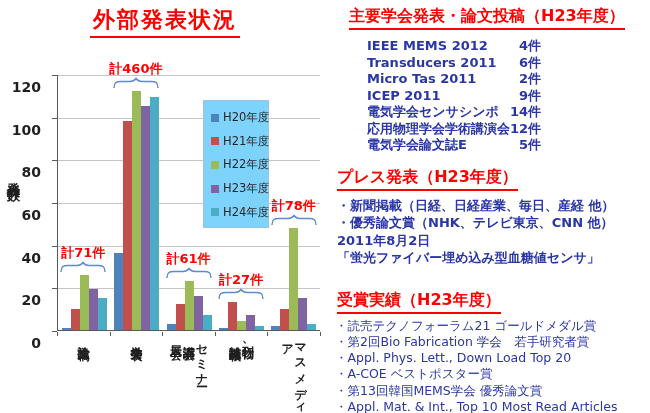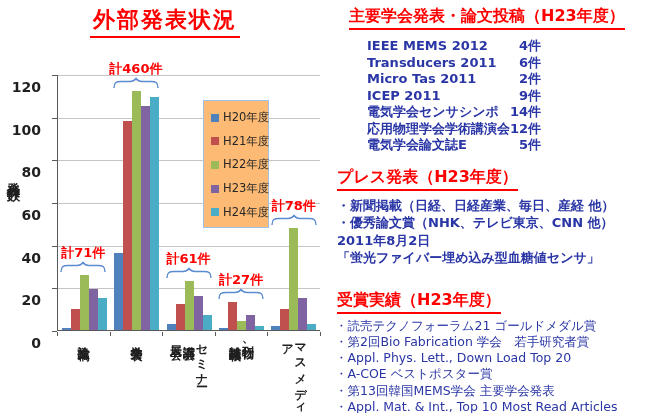--- a/index.html
+++ b/index.html
@@ -20,21 +20,21 @@
   .y-tick-labels { position:absolute; left:0; top:75px; width:50px; height:256px; }
   .y-tick-label { position:absolute; right:9px; transform:translateY(-50%);
                   font-size:14px; font-weight:bold; color:#1f1f1f;margin-top:12px; }
   .y-tick-mark { position:absolute; left:52px; width:5px; height:1px; background:#595959; }
   .x-tick-mark { position:absolute; top:332px; width:1px; height:4px; background:#595959; }
   .bar-groups { position:absolute; left:0; bottom:0; width:100%; height:100%;
                 display:flex; align-items:flex-end; z-index:2; }
   .bar-group { flex:1; display:flex; justify-content:center; align-items:flex-end; }
   .bar { width:9px; }
   .legend { position:absolute; left:203px; top:100px; width:66px; height:128px;
-            background:#fdba74; border:1px solid #9cc3e5; padding:5px 0 0 7px; z-index:3; }
+            background:#7dd3fc; border:1px solid #9cc3e5; padding:5px 0 0 7px; z-index:3; }
   .legend-item { display:flex; align-items:center; height:23.6px; }
   .legend-swatch { width:8px; height:8px; margin-right:4px; flex:none; }
   .legend-label { font-size:11.5px; color:#262626; white-space:nowrap; }
   .x-axis-labels { position:absolute; left:57px; top:336px; width:263px; height:77px; display:flex; }
   .x-label-cell { flex:1; display:flex; justify-content:center; }
   .x-label-text { writing-mode:vertical-rl; white-space:pre-line; font-size:12px; font-weight:bold;
                   color:#1f1f1f; letter-spacing:1px; line-height:13px; }
   .total-label { position:absolute; width:80px; text-align:center; font-size:13px; font-weight:bold;
                  color:#ff0000; z-index:4; white-space:nowrap; }
   .brace { position:absolute; width:46px; height:10px; z-index:4; overflow:visible; }
@@ -238,19 +238,19 @@
           <div class="text-line" style="color: rgb(42, 54, 165);">「蛍光ファイバー埋め込み型血糖値センサ」</div>
         </div>
     </section>
     <section>
       <h2 class="section-heading awards-heading">受賞実績（H23年度）</h2>
       <div class="awards-lines">
           <div class="text-line" style="color: rgb(42, 54, 165);">・読売テクノフォーラム21 ゴールドメダル賞</div>
           <div class="text-line" style="color: rgb(42, 54, 165);">・第2回Bio Fabrication 学会　若手研究者賞</div>
           <div class="text-line" style="color: rgb(42, 54, 165);">・Appl. Phys. Lett., Down Load Top 20</div>
           <div class="text-line" style="color: rgb(42, 54, 165);">・A-COE ベストポスター賞</div>
-          <div class="text-line" style="color: rgb(42, 54, 165);">・第13回韓国MEMS学会 主要学会発表</div>
+          <div class="text-line" style="color: rgb(42, 54, 165);">・第13回韓国MEMS学会 優秀論文賞</div>
           <div class="text-line" style="color: rgb(42, 54, 165);">・Appl. Mat. &amp; Int., Top 10 Most Read  Articles</div>
         </div>
     </section>
   </div>
 
 </div>
 
 </body></html>

